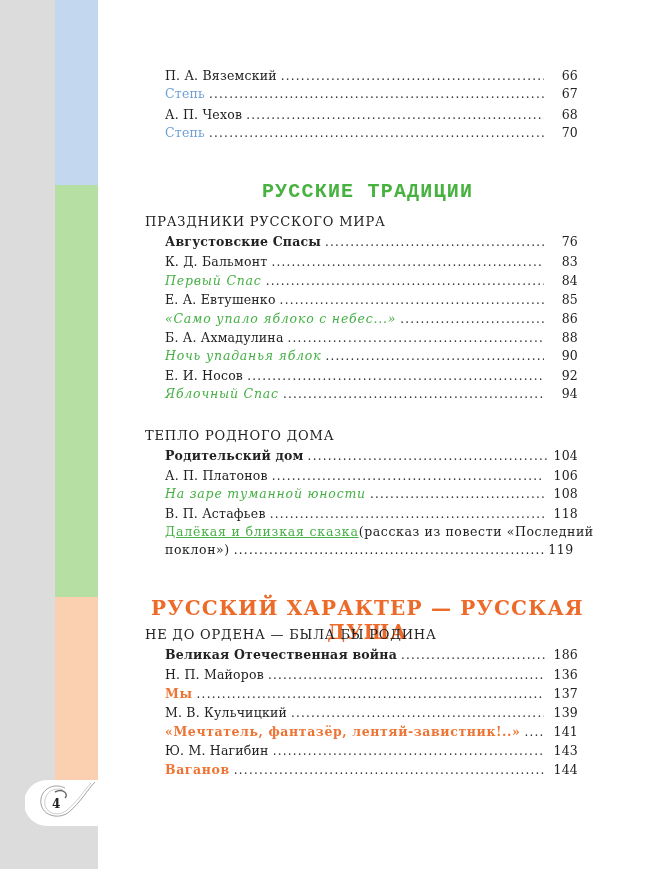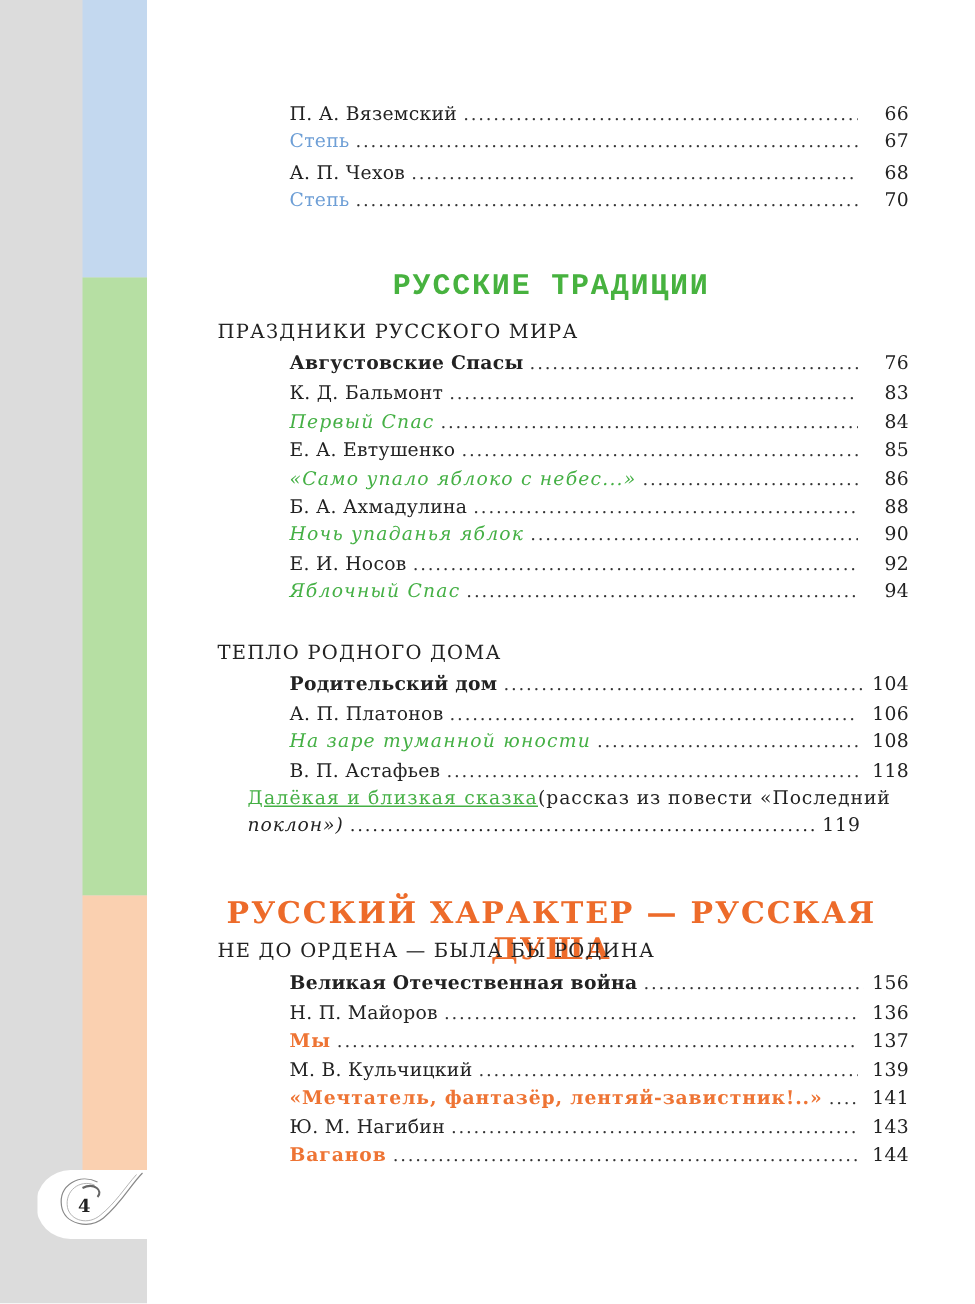--- a/index.html
+++ b/index.html
@@ -16,21 +16,21 @@
   .strip.orange { top:597px; height:183px; background:#fad0b0; }
   .emblem { position:absolute; left:25px; top:780px; width:73px; height:46px; }
   .emblem .bg { position:absolute; left:0; top:0; width:73px; height:46px; }
   .emblem .num { position:absolute; left:27px; top:17px; font-size:12px; font-weight:bold; color:#222; }
 
   .content { position:absolute; left:145px; top:0; width:445px; }
 
   .row {
     position:absolute; left:20px; width:413px;
     display:flex; align-items:baseline;
-    font-size:12.5px; line-height:16px; letter-spacing:0.2px;margin-left:28px;
+    font-size:12.5px; line-height:16px; letter-spacing:0.2px;
   }
   .row .t { white-space:nowrap; padding-right:4px; }
   .row .dots {
     flex:1; overflow:hidden; white-space:nowrap; color:#333;
     font-size:12px; letter-spacing:0.5px;
   }
   .row .dots::before {
     content:". . . . . . . . . . . . . . . . . . . . . . . . . . . . . . . . . . . . . . . . . . . . . . . . . . . . . . . . . . . . . . . . . . . . . . . . . . . . . . . . . . . . . . . . . . . . . . . . . . . . . . . . . . . . . . . . . . . . .";
     letter-spacing:-1.3px;
   }
@@ -48,21 +48,21 @@
   .part-title.orange { color:#ed6b2a; }
 
   .section {
     position:absolute; left:0; font-size:13px; letter-spacing:0.8px; color:#222;
   }
 
   .wrap-row { position:absolute; left:20px; width:413px; font-size:12.5px; line-height:16px; letter-spacing:0.6px; }
   .wrap-row .line1 { white-space:nowrap; display:flex; justify-content:space-between; }
   .wrap-row .line1 .g { color:#45b045; letter-spacing:0.8px;text-decoration:underline; }
   .wrap-row .line2 { display:flex; align-items:baseline; margin-top:2px; }
-  .wrap-row .line2 .t { white-space:nowrap; padding-right:4px;font-style:italic; }
+  .wrap-row .line2 .t { white-space:nowrap; padding-right:4px; }
 </style>
 </head>
 <body>
 
 <div class="gutter"></div>
 <div class="strip blue"></div>
 <div class="strip green"></div>
 <div class="strip orange"></div>
 
 <div class="emblem">
@@ -181,21 +181,21 @@
       <span class="p" style="width:34px;text-align:center">119</span>
     </div>
   </div>
 
   <div class="part-title orange" style="top:596px">РУССКИЙ ХАРАКТЕР — РУССКАЯ ДУША</div>
   <div class="section" style="top:627px">НЕ ДО ОРДЕНА — БЫЛА БЫ РОДИНА</div>
 
   <div class="row b" style="top:647px">
     <span class="t">Великая Отечественная война</span>
     <span class="dots"></span>
-    <span class="p" style="width:30px">156</span>
+    <span class="p" style="width:30px">186</span>
   </div>
   <div class="row" style="top:667px">
     <span class="t">Н. П. Майоров</span>
     <span class="dots"></span>
     <span class="p">136</span>
   </div>
   <div class="row orange" style="top:686px">
     <span class="t">Мы</span>
     <span class="dots"></span>
     <span class="p">137</span>

